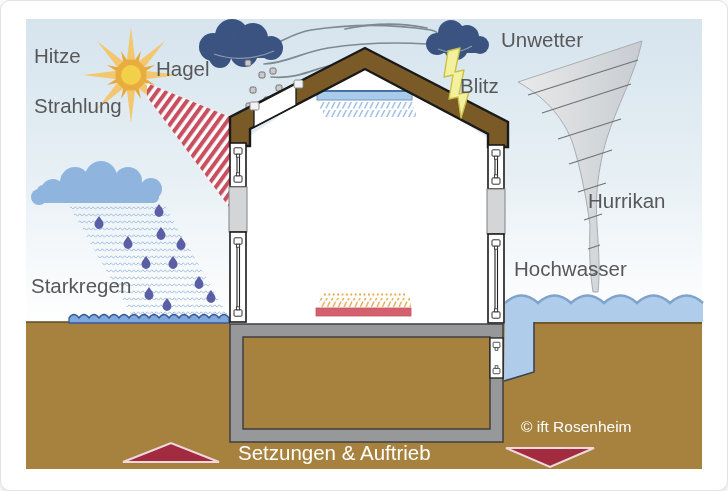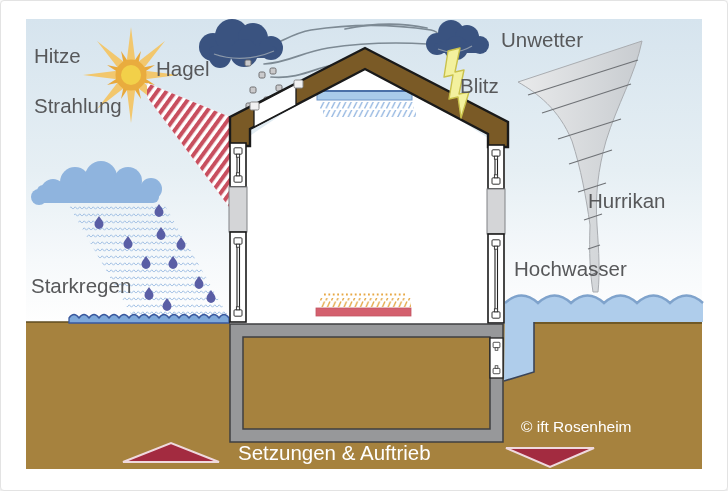--- a/index.html
+++ b/index.html
@@ -1,20 +1,20 @@
 <!DOCTYPE html>
 <html><head>
 <meta charset="utf-8">
 <style>
   html,body{margin:0;padding:0;background:#ffffff;}
   .card{
     position:relative;
     width:728px;height:491px;
     background:#ffffff;
-    border-radius:4px;
+    border-radius:10px;
     border:1px solid #e3e3e3;
     box-shadow:0 2px 6px rgba(0,0,0,.14);
     box-sizing:border-box;
     overflow:hidden;
     font-family:"Liberation Sans", sans-serif;
   }
   svg{display:block;}
   .lbl{fill:#57585A;font-size:20.5px;font-family:"Liberation Sans",sans-serif;}
   .lbl-white{fill:#ffffff;font-size:20.5px;font-family:"Liberation Sans",sans-serif;}
   .lbl-copy{fill:#ffffff;font-size:15.5px;font-family:"Liberation Sans",sans-serif;}

